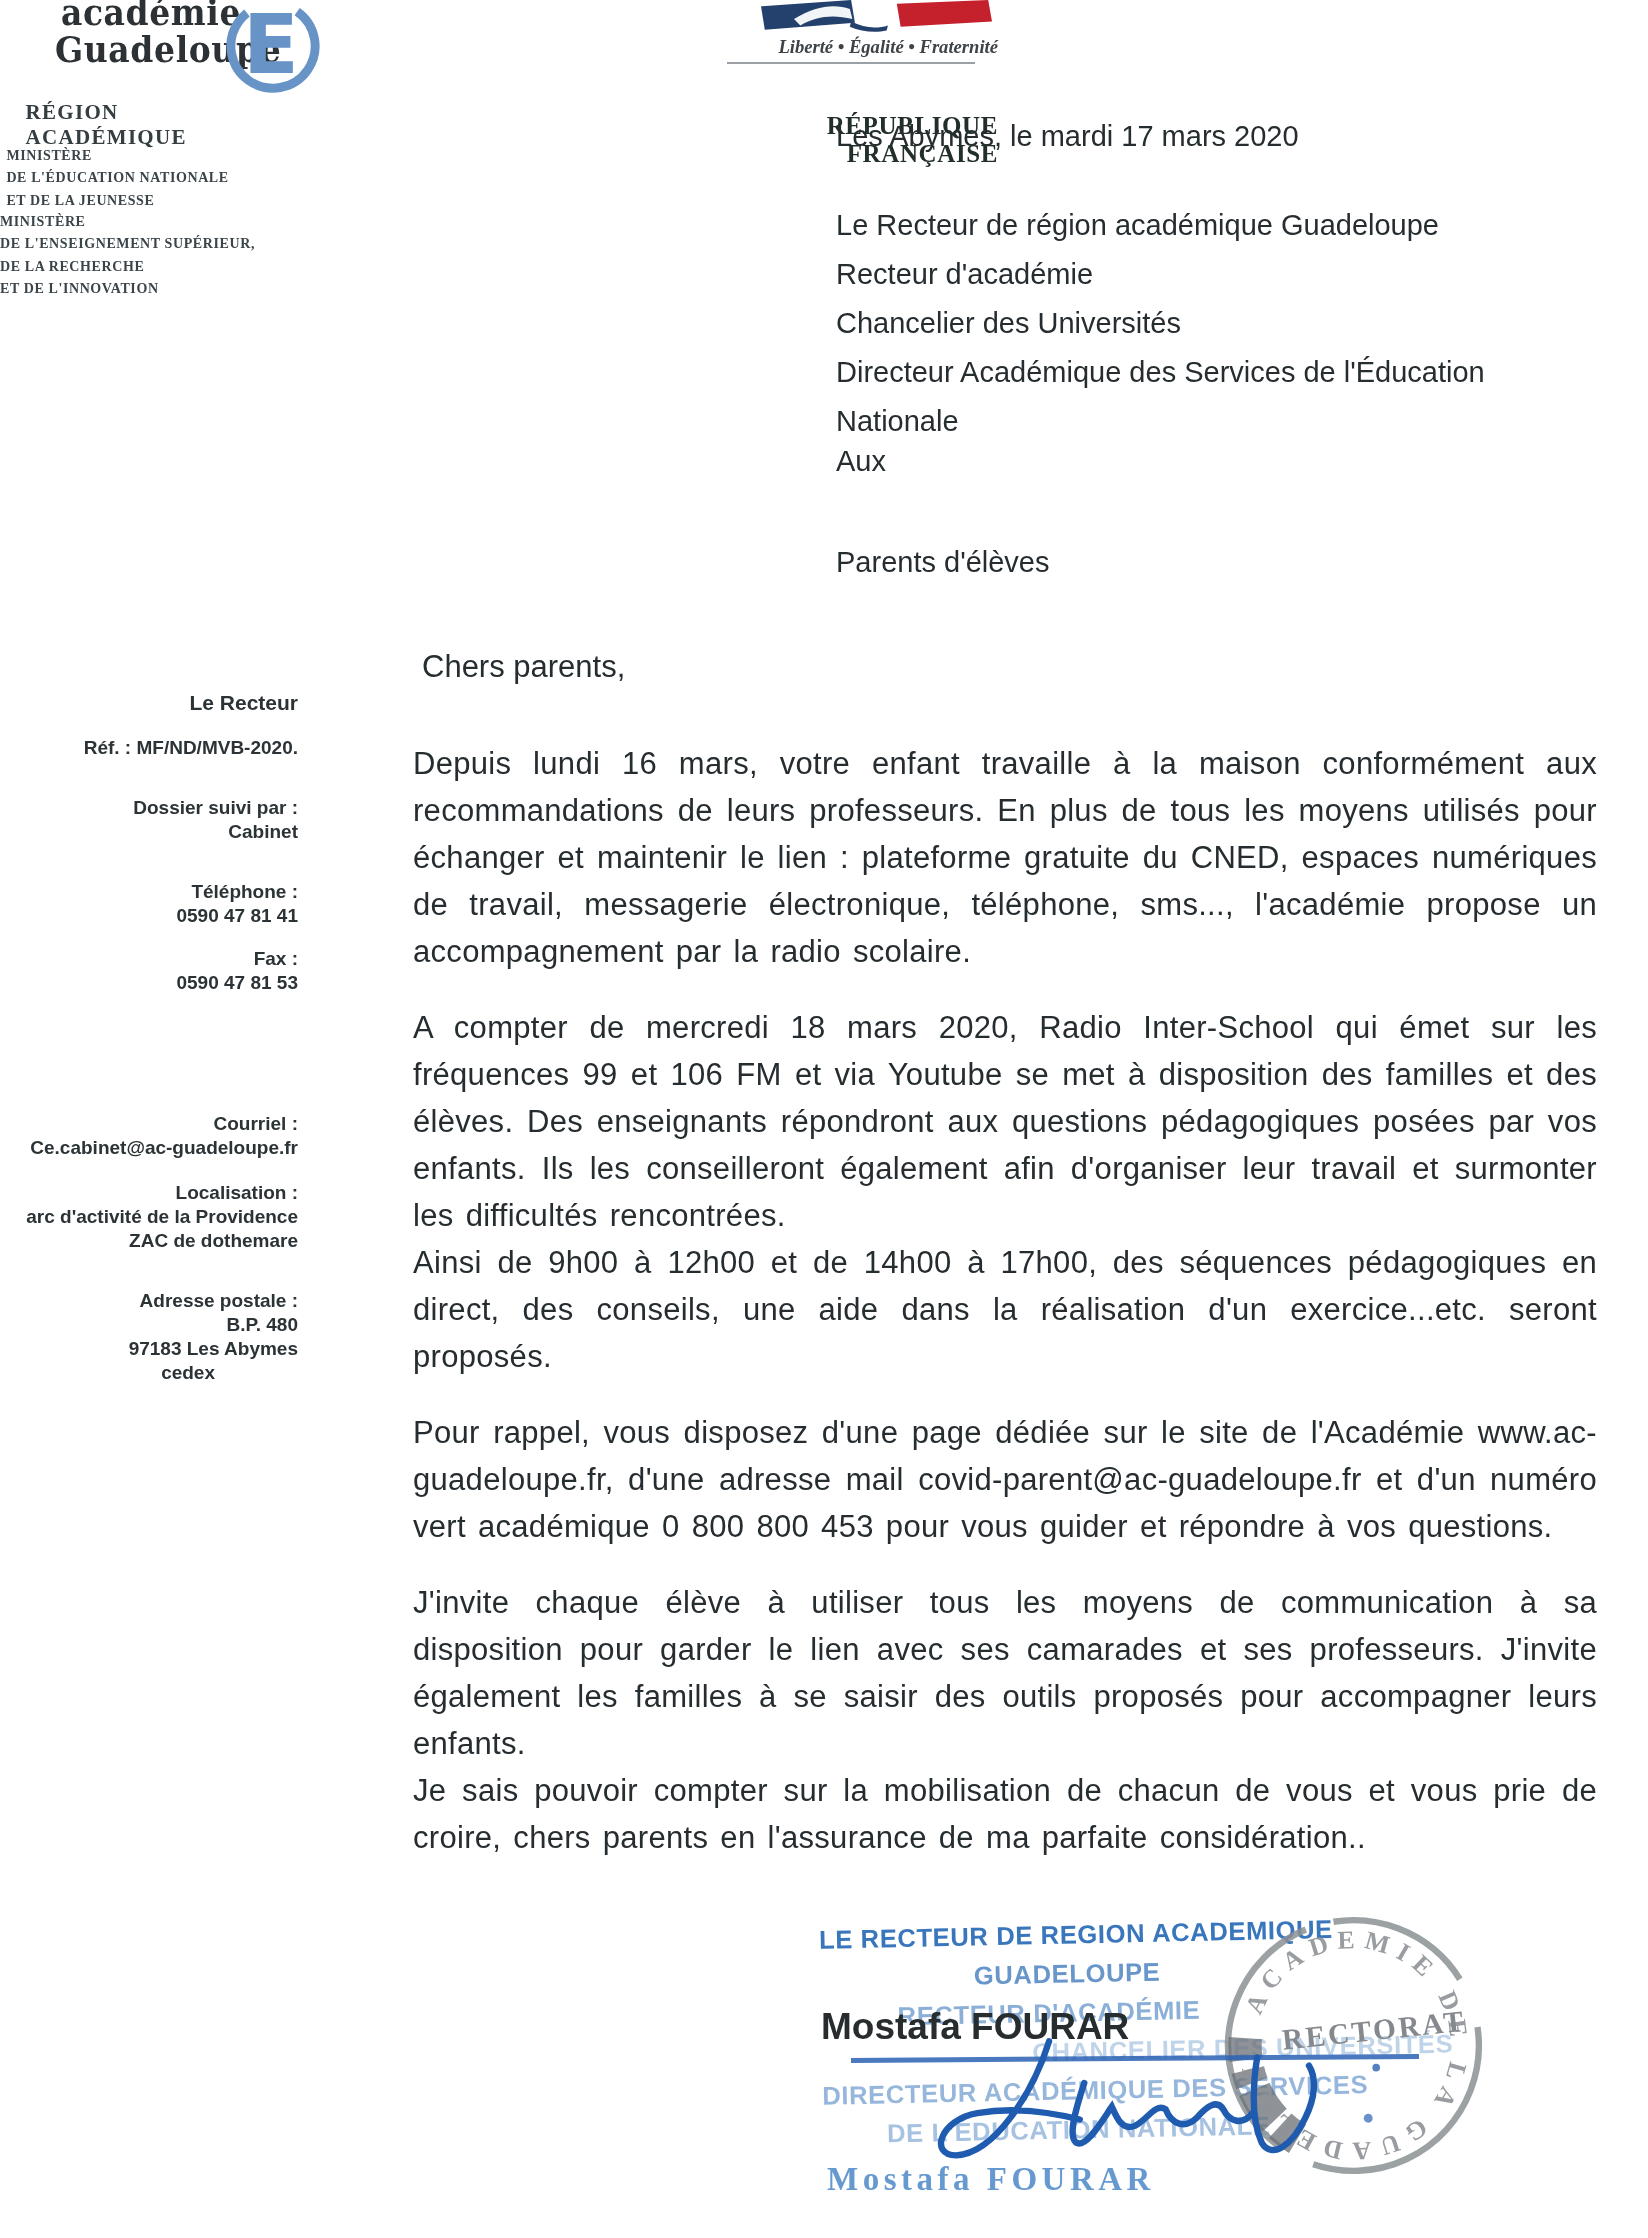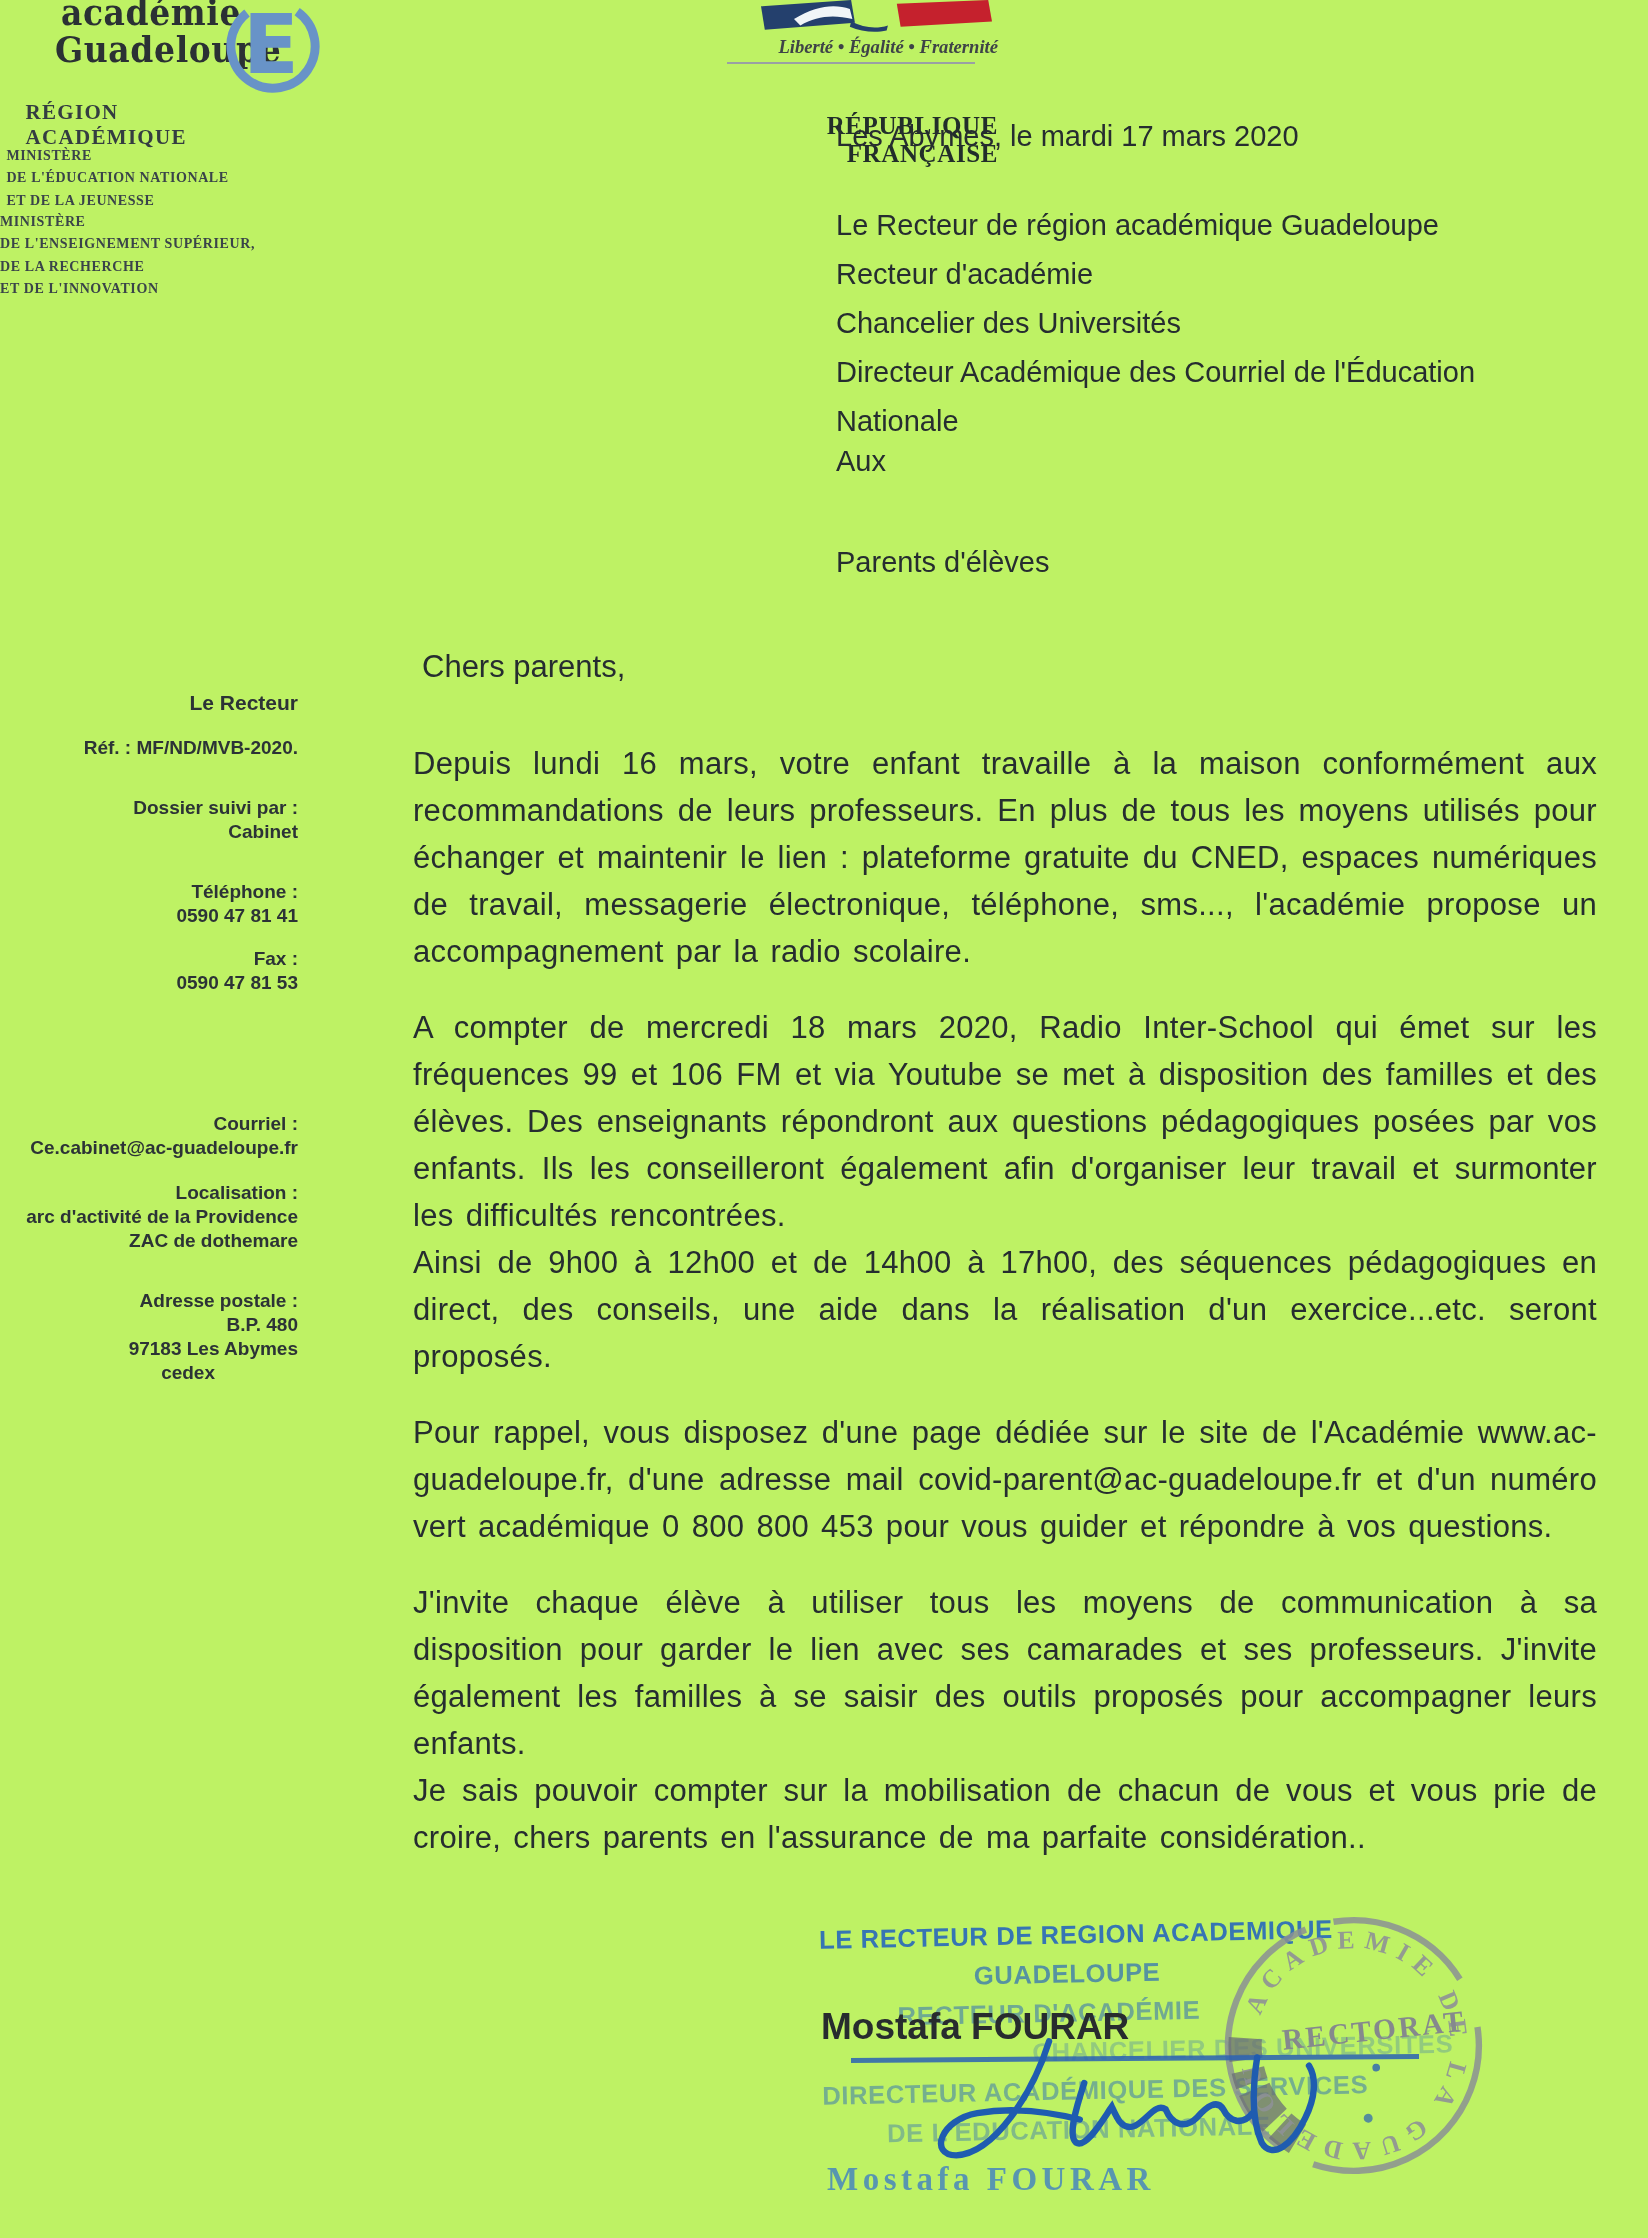--- a/index.html
+++ b/index.html
@@ -1,16 +1,16 @@
 <!DOCTYPE html>
 <html style="font-size:10.2px"><head>
 <meta charset="utf-8">
 <style>
   html,body{margin:0;padding:0;background:#d8dde2;}
-  .page{position:relative;width:1648px;height:2239px;background:#bef264;
+  .page{position:relative;width:1648px;height:2239px;background:#ffffff;
         font-family:"Liberation Sans",sans-serif;color:#262d30;overflow:hidden;}
   .abs{position:absolute;}
 
   
   .acad-text{left:55px;top:-3.8px;width:192px;text-align:center;
     font-family:"DejaVu Serif",serif;font-weight:bold;font-size:33px;line-height:36px;
     color:#2b3134;letter-spacing:0.6px;transform:scaleY(1.05);}
   .e-logo{left:206px;top:-9px;}
   .region{left:25.6px;top:100px;width:256px;
     font-family:"Liberation Serif",serif;font-weight:bold;font-size:21px;
@@ -111,21 +111,21 @@
     <div class="motto">Liberté • Égalité • Fraternité</div>
     <div class="rule"></div>
     <div class="republic">RÉPUBLIQUE FRANÇAISE</div>
   </div>
 
   <div class="abs dateline">Les Abymes, le mardi 17 mars 2020</div>
   <div class="abs sender">
     <div>Le Recteur de région académique Guadeloupe</div>
     <div>Recteur d'académie</div>
     <div>Chancelier des Universités</div>
-    <div>Directeur Académique des Courriel de l'Éducation Nationale</div>
+    <div>Directeur Académique des Services de l'Éducation Nationale</div>
   </div>
   <div class="abs aux">Aux</div>
   <div class="abs to">Parents d'élèves</div>
 
   <div class="abs sidebar">
     <div class="sb-role">Le Recteur</div>
     <div class="sb-ref">Réf. : MF/ND/MVB-2020.</div>
     <div class="sb-dossier">
       <div>Dossier suivi par :</div>
       <div>Cabinet</div>

